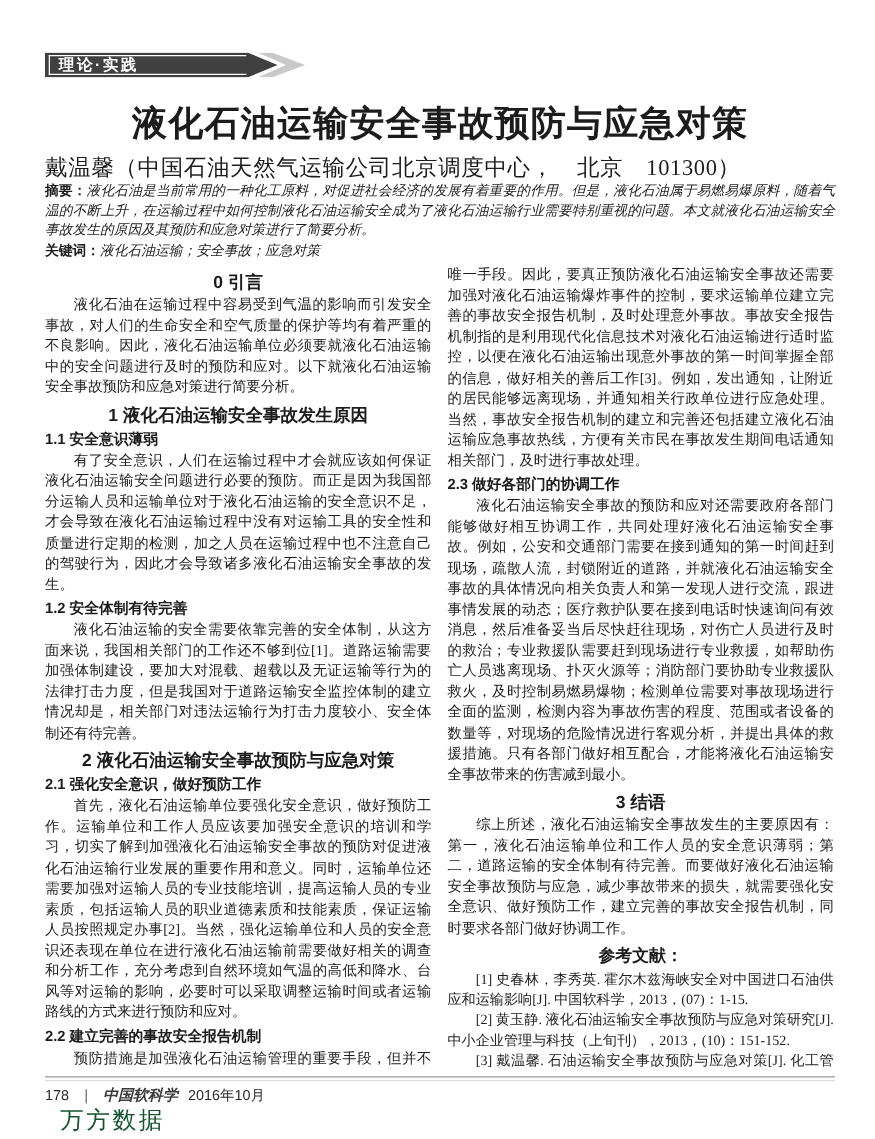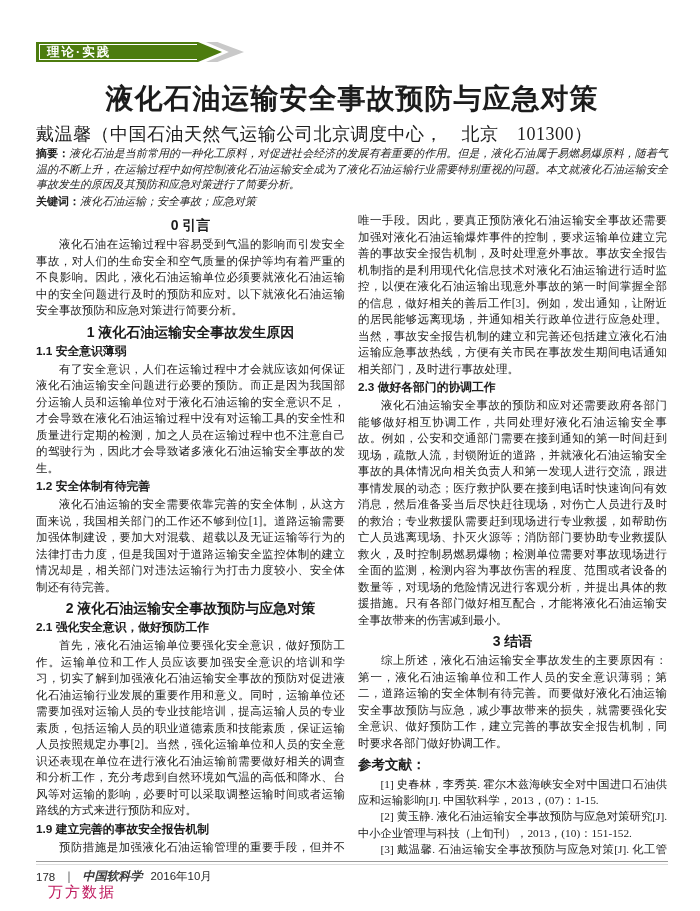--- a/index.html
+++ b/index.html
@@ -6,21 +6,21 @@
   body{
     width:700px;height:911px;background:#ffffff;position:relative;
     font-family:"Liberation Serif","DejaVu Serif",serif;
     color:#1c1c1c;overflow:hidden;
   }
   .page{position:absolute;left:36px;right:32px;top:0;bottom:0;}
 
   
   .badge-row{position:absolute;top:42px;left:0;height:20px;display:flex;align-items:center;}
   .badge{
-    position:relative;width:186px;height:20px;background:#4d7c0f;color:#fff;
+    position:relative;width:186px;height:20px;background:#404040;color:#fff;
     clip-path:polygon(0 0,calc(100% - 24px) 0,100% 50%,calc(100% - 24px) 100%,0 100%);
     display:flex;align-items:center;
     font-family:"Liberation Sans","DejaVu Sans",sans-serif;
     font-size:12.5px;font-weight:bold;letter-spacing:2px;
   }
   .badge-inner{
     position:absolute;left:3px;top:2px;bottom:2px;width:150px;
     border-top:1px solid #fff;border-left:1px solid #fff;border-bottom:1px solid #fff;
     display:flex;align-items:center;padding-left:7px;
   }
@@ -52,33 +52,33 @@
   .col p{margin:0;text-indent:2em;}
   .col p.cont{text-indent:0;}
   .h1{
     font-family:"Liberation Sans","DejaVu Sans",sans-serif;
     font-size:14px;font-weight:bold;line-height:18px;margin:4px 0 2px;text-indent:0;text-align:center;
   }
   .h2{
     font-family:"Liberation Sans","DejaVu Sans",sans-serif;
     font-size:11.8px;font-weight:bold;line-height:15px;margin:3px 0 2px;text-indent:0;text-align:left;
   }
-  .ref-heading{font-size:13.5px;font-weight:bold;line-height:18px;margin:5px 0 2px;text-indent:0;text-align:left;}
+  .ref-heading{font-size:13.5px;font-weight:bold;line-height:18px;margin:5px 0 2px;text-indent:0;text-align:center;}
   .ref{font-size:11.3px;line-height:16.2px;}
 
   
   .footer-rule{position:absolute;left:0;right:0;top:861px;height:2px;border-top:1px solid #9a9a9a;border-bottom:1px solid #dcdcdc;}
   .footer-line{
     position:absolute;left:0;top:868px;font-size:11.5px;color:#2a2a2a;
     display:flex;align-items:center;gap:8px;
     font-family:"Liberation Sans","DejaVu Sans",sans-serif;
   }
   .journal-logo{font-family:"DejaVu Serif","Liberation Serif",serif;font-style:italic;font-weight:bold;font-size:12px;color:#3a3a3a;}
   .watermark{
-    position:absolute;left:12px;top:883px;font-size:15px;color:#be185d;letter-spacing:2px;
+    position:absolute;left:12px;top:883px;font-size:19px;color:#14532d;letter-spacing:2px;
     font-family:"Liberation Sans","DejaVu Sans",sans-serif;
   }
 </style>
 </head>
 <body>
 
 <div class="page">
 
   <div class="badge-row">
     <div class="badge">
@@ -101,21 +101,21 @@
       <div class="h1">0 引言</div>
       <p>液化石油在运输过程中容易受到气温的影响而引发安全事故，对人们的生命安全和空气质量的保护等均有着严重的不良影响。因此，液化石油运输单位必须要就液化石油运输中的安全问题进行及时的预防和应对。以下就液化石油运输安全事故预防和应急对策进行简要分析。</p>
       <div class="h1">1 液化石油运输安全事故发生原因</div>
       <div class="h2">1.1 安全意识薄弱</div>
       <p>有了安全意识，人们在运输过程中才会就应该如何保证液化石油运输安全问题进行必要的预防。而正是因为我国部分运输人员和运输单位对于液化石油运输的安全意识不足，才会导致在液化石油运输过程中没有对运输工具的安全性和质量进行定期的检测，加之人员在运输过程中也不注意自己的驾驶行为，因此才会导致诸多液化石油运输安全事故的发生。</p>
       <div class="h2">1.2 安全体制有待完善</div>
       <p>液化石油运输的安全需要依靠完善的安全体制，从这方面来说，我国相关部门的工作还不够到位[1]。道路运输需要加强体制建设，要加大对混载、超载以及无证运输等行为的法律打击力度，但是我国对于道路运输安全监控体制的建立情况却是，相关部门对违法运输行为打击力度较小、安全体制还有待完善。</p>
       <div class="h1">2 液化石油运输安全事故预防与应急对策</div>
       <div class="h2">2.1 强化安全意识，做好预防工作</div>
       <p>首先，液化石油运输单位要强化安全意识，做好预防工作。运输单位和工作人员应该要加强安全意识的培训和学习，切实了解到加强液化石油运输安全事故的预防对促进液化石油运输行业发展的重要作用和意义。同时，运输单位还需要加强对运输人员的专业技能培训，提高运输人员的专业素质，包括运输人员的职业道德素质和技能素质，保证运输人员按照规定办事[2]。当然，强化运输单位和人员的安全意识还表现在单位在进行液化石油运输前需要做好相关的调查和分析工作，充分考虑到自然环境如气温的高低和降水、台风等对运输的影响，必要时可以采取调整运输时间或者运输路线的方式来进行预防和应对。</p>
-      <div class="h2">1.9 建立完善的事故安全报告机制</div>
+      <div class="h2">2.2 建立完善的事故安全报告机制</div>
       <p>预防措施是加强液化石油运输管理的重要手段，但并不是</p>
     </div>
 
     <div class="col">
       <p class="cont">唯一手段。因此，要真正预防液化石油运输安全事故还需要加强对液化石油运输爆炸事件的控制，要求运输单位建立完善的事故安全报告机制，及时处理意外事故。事故安全报告机制指的是利用现代化信息技术对液化石油运输进行适时监控，以便在液化石油运输出现意外事故的第一时间掌握全部的信息，做好相关的善后工作[3]。例如，发出通知，让附近的居民能够远离现场，并通知相关行政单位进行应急处理。当然，事故安全报告机制的建立和完善还包括建立液化石油运输应急事故热线，方便有关市民在事故发生期间电话通知相关部门，及时进行事故处理。</p>
       <div class="h2">2.3 做好各部门的协调工作</div>
       <p>液化石油运输安全事故的预防和应对还需要政府各部门能够做好相互协调工作，共同处理好液化石油运输安全事故。例如，公安和交通部门需要在接到通知的第一时间赶到现场，疏散人流，封锁附近的道路，并就液化石油运输安全事故的具体情况向相关负责人和第一发现人进行交流，跟进事情发展的动态；医疗救护队要在接到电话时快速询问有效消息，然后准备妥当后尽快赶往现场，对伤亡人员进行及时的救治；专业救援队需要赶到现场进行专业救援，如帮助伤亡人员逃离现场、扑灭火源等；消防部门要协助专业救援队救火，及时控制易燃易爆物；检测单位需要对事故现场进行全面的监测，检测内容为事故伤害的程度、范围或者设备的数量等，对现场的危险情况进行客观分析，并提出具体的救援措施。只有各部门做好相互配合，才能将液化石油运输安全事故带来的伤害减到最小。</p>
       <div class="h1">3 结语</div>
       <p>综上所述，液化石油运输安全事故发生的主要原因有：第一，液化石油运输单位和工作人员的安全意识薄弱；第二，道路运输的安全体制有待完善。而要做好液化石油运输安全事故预防与应急，减少事故带来的损失，就需要强化安全意识、做好预防工作，建立完善的事故安全报告机制，同时要求各部门做好协调工作。</p>
       <div class="ref-heading">参考文献：</div>

